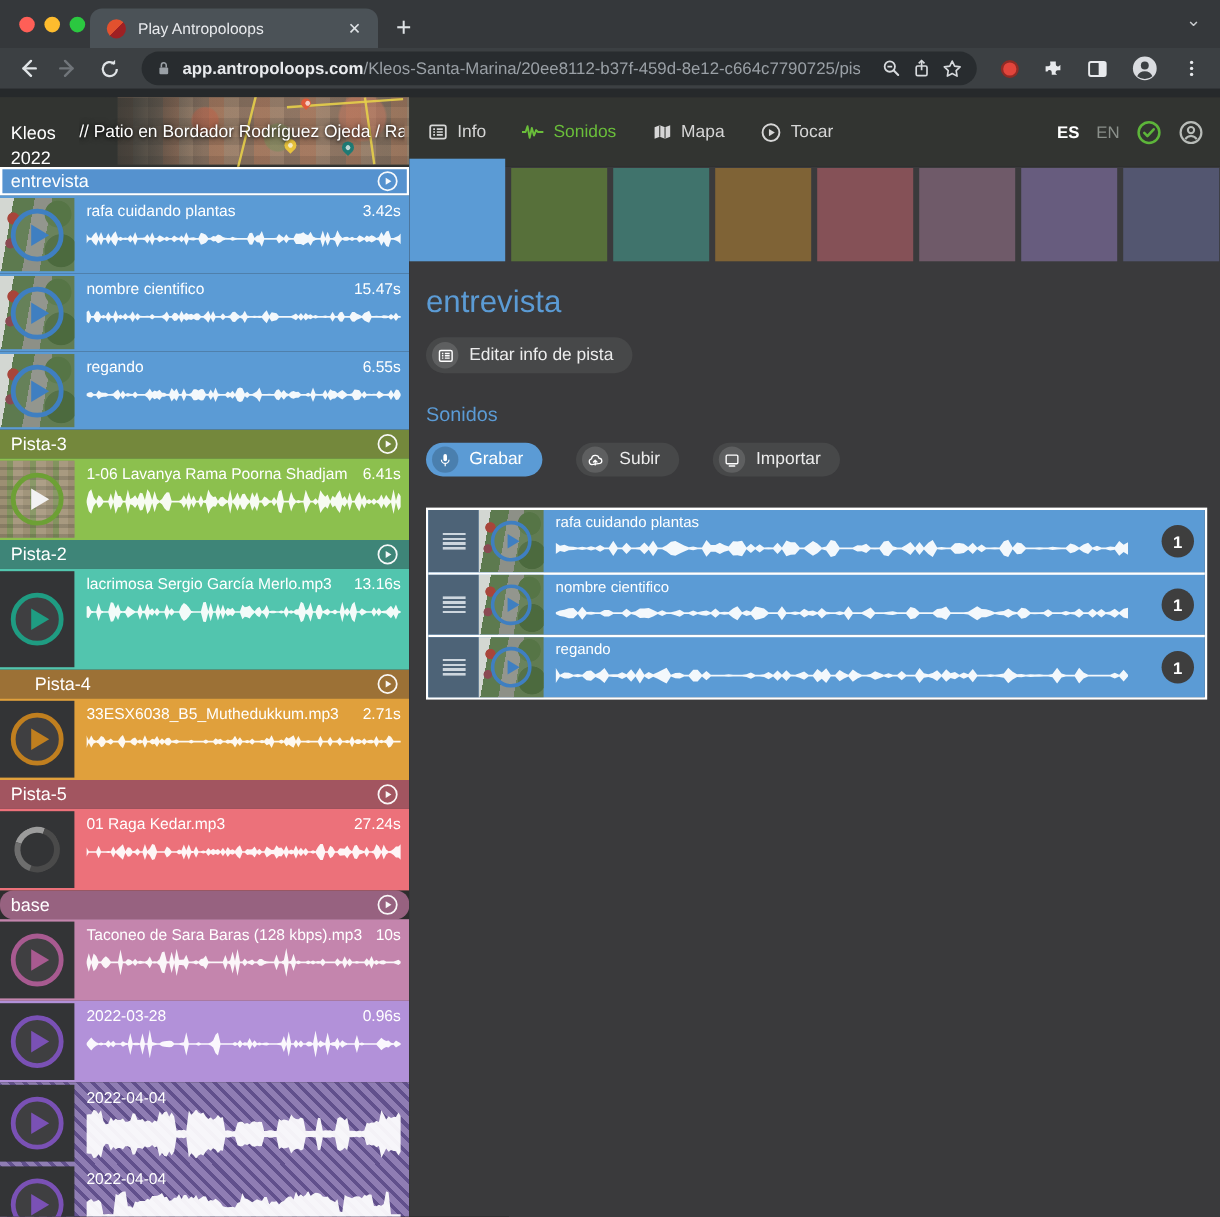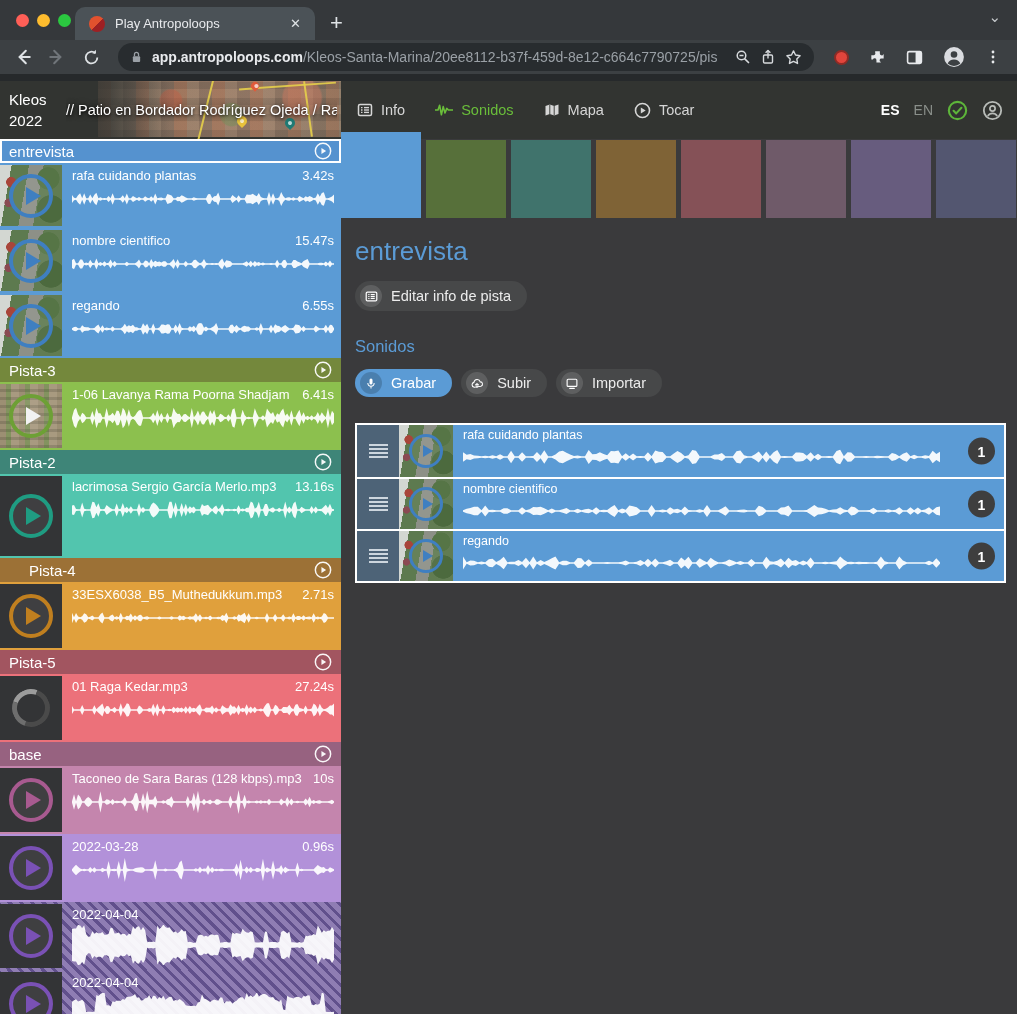--- a/index.html
+++ b/index.html
@@ -40,21 +40,21 @@
       radial-gradient(circle at 55% 60%, rgba(120,140,90,.55) 0 8%, transparent 9%),
       radial-gradient(circle at 84% 30%, rgba(200,120,95,.5) 0 9%, transparent 10%),
       repeating-linear-gradient(90deg, rgba(185,125,95,.32) 0 13px, rgba(175,160,140,.30) 13px 25px, rgba(120,110,100,.34) 25px 38px),
       repeating-linear-gradient(0deg, rgba(80,70,60,.28) 0 7px, rgba(160,130,105,.26) 7px 16px),
       linear-gradient(90deg,#6b5f55,#91705a 35%,#9a7660 65%,#7e6a57);
   }
   .ypath { position:absolute; background:#e6cf4a; opacity:.9; }
   .pin { position:absolute; width:10px; height:10px; border-radius:50% 50% 50% 0; transform:rotate(-45deg); }
   .pin:after { content:""; position:absolute; left:3px; top:3px; width:4px; height:4px; border-radius:50%; background:rgba(255,255,255,.7); }
   .header-fade { position:absolute; inset:0; background:linear-gradient(90deg,#323431 0,#323431 58px,rgba(50,52,49,.75) 110px,rgba(50,52,49,0) 170px); }
-  .logo { position:absolute; left:9px; top:8px; color:#fff; font-size:15px; line-height:1.4; z-index:3; }
+  .logo { position:absolute; left:9px; top:20px; color:#fff; font-size:15px; line-height:1.4; z-index:3; }
   .breadcrumb { position:absolute; left:66px; top:0; bottom:0; right:4px; display:flex; align-items:center; color:#fff; font-size:14.5px; z-index:3; text-shadow:0 1px 3px rgba(0,0,0,.9), 0 0 6px rgba(0,0,0,.5); white-space:nowrap; overflow:hidden; }
   .app-nav { display:flex; align-items:center; gap:30px; margin-left:16px; }
   .nav-item { display:flex; align-items:center; gap:8px; color:#d6d6d6; font-size:14.5px; cursor:default; }
   .nav-item svg { display:block; }
   .nav-item.active { color:#6abe3a; }
   .header-right { margin-left:auto; display:flex; align-items:center; gap:14px; padding-right:14px; }
   .lang { font-size:14px; color:#8a8f8a;text-align:right; }
   .lang.active { color:#fff; font-weight:bold; }
   .hr-icon { display:flex; }
 
@@ -96,21 +96,21 @@
   .swatches { position:absolute; top:-7px; left:0; right:0; height:86px; display:flex; gap:5px; overflow:hidden; z-index:5; }
   .swatch { width:80px; flex:none; height:78px; margin-top:8px; }
   .swatch.active { height:86px; margin-top:0; }
   .panel { position:absolute; top:79px; left:0; right:0; bottom:0; padding:18px 6px 0 14px; overflow:hidden; }
   .panel h1 { font-size:26px; font-weight:500; color:#5b9bd5; margin-bottom:14px; }
   .pill { display:inline-flex; align-items:center; gap:9px; border:none; border-radius:16px; background:#474849; color:#ececec; font-size:14.5px; font-family:inherit; height:30px; padding:0 16px 0 5px; }
   .pill .ic { width:22px; height:22px; border-radius:50%; background:rgba(255,255,255,.13); display:flex; align-items:center; justify-content:center; color:#fff; flex:none; }
   .pill.primary { background:#5b9bd5; color:#fff; }
   .pill.primary .ic { background:rgba(0,0,0,.18); }
   .sonidos-label { color:#5b9bd5; font-size:16.5px; margin:26px 0 13px; }
-  .btn-row { display:flex; gap:9px; margin-bottom:26px; }
+  .btn-row { display:flex; gap:28px; margin-bottom:26px; }
   .btn-row .pill { height:28px; border-radius:14px; }
   .sound-list { border:2px solid #fff; margin-right:5px; }
   .srow { height:52px; display:flex; position:relative; background:#5b9bd5; }
   .srow + .srow { border-top:2px solid #fff; }
   .handle { width:42px; flex:none; background:#4d6377; display:flex; align-items:center; justify-content:center; }
   .handle .grip { width:19px; height:14px; background:repeating-linear-gradient(180deg,#cdd6de 0 2px,transparent 2px 4px); }
   .row-thumb { width:54px; flex:none; position:relative; display:flex; align-items:center; justify-content:center; }
   .row-thumb .playring { width:34px; height:34px; border-width:3px; }
   .row-thumb .playring .tri { border-top-width:6px; border-bottom-width:6px; border-left-width:10px; margin-left:3px; }
   .row-body { flex:1; min-width:0; padding:3px 64px 2px 10px; display:flex; flex-direction:column; }
@@ -459,21 +459,21 @@
               <span class="snd-title">01 Raga Kedar.mp3</span>
               <span class="snd-dur">27.24s</span>
             </div>
             <div class="wave" style="height:26px">
               <svg class="wavesvg" viewBox="0 0 260 30" preserveAspectRatio="none">
                 <path d="M0,15L0.0,10.5L2.0,14.2L4.0,14.2L6.0,14.2L8.1,14.2L10.1,9.1L12.1,14.2L14.1,14.2L16.1,14.2L18.1,14.0L20.2,14.2L22.2,9.6L24.2,14.2L26.2,11.9L28.2,9.7L30.2,7.6L32.2,14.2L34.3,10.5L36.3,10.8L38.3,14.2L40.3,13.7L42.3,11.5L44.3,14.2L46.4,14.2L48.4,7.3L50.4,14.0L52.4,11.6L54.4,7.3L56.4,8.1L58.4,14.2L60.5,14.2L62.5,14.2L64.5,14.2L66.5,9.7L68.5,11.3L70.5,14.2L72.6,14.2L74.6,14.2L76.6,12.6L78.6,13.6L80.6,7.7L82.6,13.6L84.7,7.6L86.7,13.9L88.7,14.2L90.7,9.4L92.7,14.2L94.7,14.2L96.7,13.5L98.8,14.2L100.8,11.2L102.8,13.5L104.8,11.9L106.8,13.4L108.8,12.1L110.9,14.2L112.9,10.8L114.9,14.2L116.9,10.3L118.9,13.3L120.9,12.3L122.9,13.7L125.0,10.5L127.0,8.4L129.0,14.2L131.0,14.2L133.0,12.1L135.0,12.5L137.1,12.3L139.1,9.7L141.1,13.9L143.1,11.8L145.1,14.2L147.1,14.2L149.1,9.6L151.2,11.6L153.2,13.1L155.2,12.9L157.2,8.5L159.2,11.2L161.2,10.7L163.3,13.7L165.3,8.8L167.3,13.9L169.3,12.5L171.3,13.5L173.3,8.5L175.3,13.7L177.4,10.9L179.4,13.8L181.4,11.2L183.4,14.2L185.4,14.2L187.4,13.3L189.5,14.2L191.5,10.2L193.5,7.3L195.5,7.3L197.5,14.2L199.5,14.2L201.6,9.0L203.6,10.5L205.6,14.2L207.6,14.2L209.6,11.5L211.6,11.6L213.6,11.9L215.7,8.8L217.7,12.7L219.7,14.2L221.7,8.8L223.7,8.2L225.7,12.7L227.8,13.3L229.8,14.2L231.8,9.9L233.8,14.2L235.8,14.2L237.8,13.2L239.8,7.5L241.9,9.6L243.9,14.2L245.9,7.8L247.9,12.5L249.9,14.2L251.9,13.7L254.0,12.1L256.0,9.8L258.0,9.7L260.0,7.6L260.0,22.4L258.0,20.3L256.0,20.2L254.0,17.9L251.9,16.3L249.9,15.8L247.9,17.5L245.9,22.2L243.9,15.8L241.9,20.4L239.8,22.5L237.8,16.8L235.8,15.8L233.8,15.8L231.8,20.1L229.8,15.8L227.8,16.7L225.7,17.3L223.7,21.8L221.7,21.2L219.7,15.8L217.7,17.3L215.7,21.2L213.6,18.1L211.6,18.4L209.6,18.5L207.6,15.8L205.6,15.8L203.6,19.5L201.6,21.0L199.5,15.8L197.5,15.8L195.5,22.7L193.5,22.7L191.5,19.8L189.5,15.8L187.4,16.7L185.4,15.8L183.4,15.8L181.4,18.8L179.4,16.2L177.4,19.1L175.3,16.3L173.3,21.5L171.3,16.5L169.3,17.5L167.3,16.1L165.3,21.2L163.3,16.3L161.2,19.3L159.2,18.8L157.2,21.5L155.2,17.1L153.2,16.9L151.2,18.4L149.1,20.4L147.1,15.8L145.1,15.8L143.1,18.2L141.1,16.1L139.1,20.3L137.1,17.7L135.0,17.5L133.0,17.9L131.0,15.8L129.0,15.8L127.0,21.6L125.0,19.5L122.9,16.3L120.9,17.7L118.9,16.7L116.9,19.7L114.9,15.8L112.9,19.2L110.9,15.8L108.8,17.9L106.8,16.6L104.8,18.1L102.8,16.5L100.8,18.8L98.8,15.8L96.7,16.5L94.7,15.8L92.7,15.8L90.7,20.6L88.7,15.8L86.7,16.1L84.7,22.4L82.6,16.4L80.6,22.3L78.6,16.4L76.6,17.4L74.6,15.8L72.6,15.8L70.5,15.8L68.5,18.7L66.5,20.3L64.5,15.8L62.5,15.8L60.5,15.8L58.4,15.8L56.4,21.9L54.4,22.7L52.4,18.4L50.4,16.0L48.4,22.7L46.4,15.8L44.3,15.8L42.3,18.5L40.3,16.3L38.3,15.8L36.3,19.2L34.3,19.5L32.2,15.8L30.2,22.4L28.2,20.3L26.2,18.1L24.2,15.8L22.2,20.4L20.2,15.8L18.1,16.0L16.1,15.8L14.1,15.8L12.1,15.8L10.1,20.9L8.1,15.8L6.0,15.8L4.0,15.8L2.0,15.8L0.0,19.5Z" fill="#fff" fill-opacity="0.93"></path>
               </svg>
             </div>
           </div>
         </div>
-        <div class="trk-header" style="background: rgb(151, 98, 128);">
+        <div class="trk-header" style="background: rgb(151, 98, 128); border-radius: 11px;">
           <span>base</span>
           <span class="hplay">
             <svg width="18" height="18" viewBox="0 0 16 16">
               <circle cx="8" cy="8" r="6.8" fill="none" stroke="#fff" stroke-width="1.3"></circle>
               <path d="M6.6 5.4 L10.8 8 L6.6 10.6 Z" fill="#fff"></path>
             </svg>
           </span>
         </div>
         <div class="snd-item" style="height: 68px; background: rgb(196, 133, 173);">
           <div class="snd-thumb thumb-dark">

